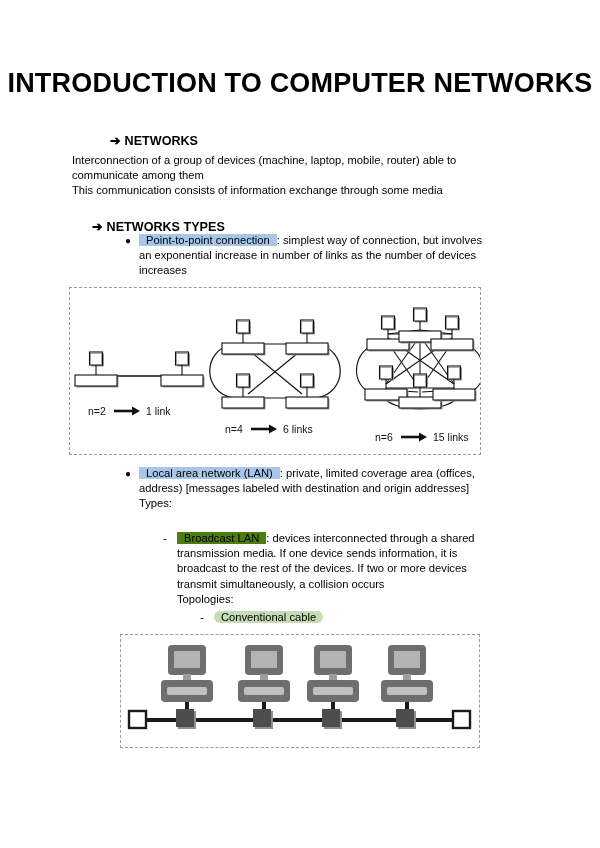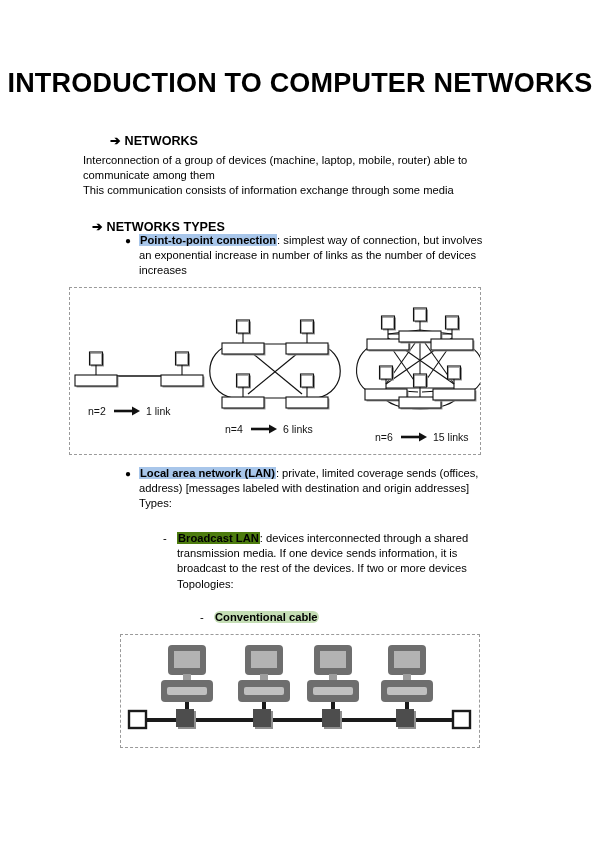--- a/index.html
+++ b/index.html
@@ -71,22 +71,22 @@
   }
 
   .dash-marker {
     width: 14px;
     flex: 0 0 14px;
     font-size: 11.2px;
     line-height: 15.2px;
   }
 
   b.hl {
-    font-weight: bold;
-    padding: 0 1px;
+    font-weight: normal;
+    padding: 0 7px;
   }
   .hl-blue  { background: #a8c6ea; }
   .hl-pink  { background: #4d7c0f; }
   .hl-green { background: #c4ddb4; border-radius: 6px; }
 
   
   .figbox {
     position: absolute;
     border: 1px dashed #9a9a9a;
     background: #ffffff;
@@ -99,21 +99,21 @@
 <body>
 
 <div class="page">
 
   <div class="doc-title">INTRODUCTION TO COMPUTER NETWORKS</div>
 
   <div class="sec-heading" style="left:110px; top:133px;">
     <span class="arrow-glyph">➔</span><span>NETWORKS</span>
   </div>
 
-  <div class="para" style="left:72px; top:153px;margin-left:11px;">
+  <div class="para" style="left:72px; top:153px;">
     <div>Interconnection of a group of devices (machine, laptop, mobile, router) able to</div>
     <div>communicate among them</div>
     <div>This communication consists of information exchange through some media</div>
   </div>
 
   <div class="sec-heading" style="left:92px; top:219px;">
     <span class="arrow-glyph">➔</span><span>NETWORKS TYPES</span>
   </div>
 
   <div class="bullet-row" style="left:125px; top:233px; width:400px;">
@@ -214,32 +214,33 @@
         <path d="M331 149 L350 149" stroke="#111" stroke-width="2.6"></path>
         <path d="M349 144.5 L357 149 L349 153.5 Z" fill="#111"></path>
         <text x="363" y="153" font-family="Liberation Sans, sans-serif" font-size="10.5" fill="#111">15  links</text>
       </g>
     </svg>
   </div>
 
   <div class="bullet-row" style="left:125px; top:466px; width:400px;">
     <div class="bullet-marker">●</div>
     <div class="bullet-text">
-      <div><b class="hl hl-blue">Local area network (LAN)</b><span>: private, limited coverage sends (offices,</span></div>
+      <div><b class="hl hl-blue">Local area network (LAN)</b><span>: private, limited coverage area (offices,</span></div>
       <div>address) [messages labeled with destination and origin addresses]</div>
       <div>Types:</div>
     </div>
   </div>
 
   <div class="bullet-row" style="left:163px; top:531px; width:360px;">
     <div class="dash-marker">-</div>
     <div class="bullet-text">
       <div><b class="hl hl-pink">Broadcast LAN</b><span>: devices interconnected through a shared</span></div>
       <div>transmission media. If one device sends information, it is</div>
       <div>broadcast to the rest of the devices. If two or more devices</div>
+      <div>transmit simultaneously, a collision occurs</div>
       <div>Topologies:</div>
     </div>
   </div>
 
   <div class="bullet-row" style="left:200px; top:610px; width:300px;">
     <div class="dash-marker">-</div>
     <div class="bullet-text">
       <b class="hl hl-green">Conventional cable</b>
     </div>
   </div>

